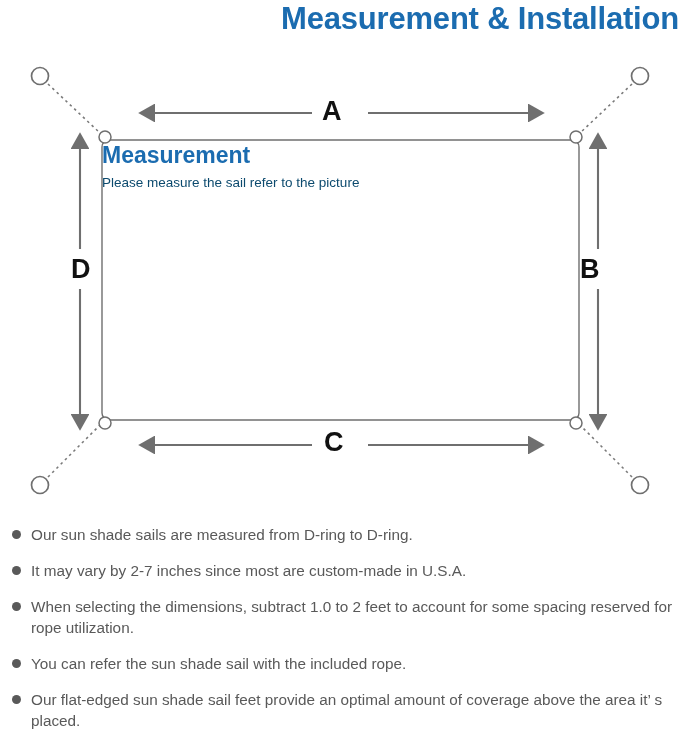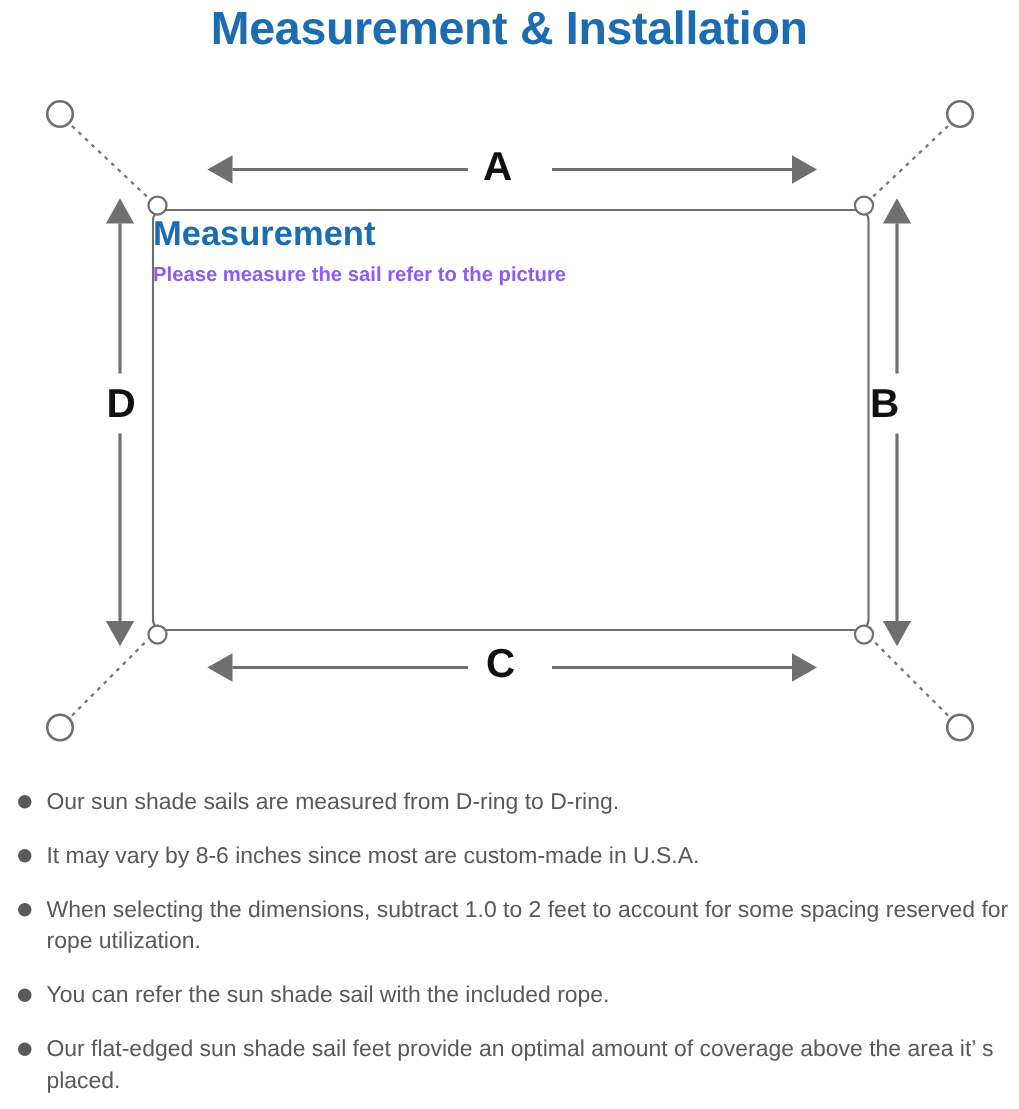--- a/index.html
+++ b/index.html
@@ -15,21 +15,21 @@
     position: relative;
     overflow: hidden;
   }
 
   
   .title {
     position: absolute;
     top: 0px;
     left: 0;
     width: 679px;
-    text-align: center;
+    text-align: right;
     font-size: 31px;
     font-weight: bold;
     color: #1b6cb0;
     letter-spacing: -0.2px;
     line-height: 38px;
     white-space: nowrap;
   }
 
   
   .diagram {
@@ -53,22 +53,22 @@
     pointer-events: none;
   }
   .center-title {
     font-size: 23px;
     font-weight: bold;
     color: #1b6cb0;
     line-height: 30px;
   }
   .center-sub {
     font-size: 13.5px;
-    font-weight: bold;
-    color: #8b5cf6;
+    font-weight: normal;
+    color: #0c4a6e;
     line-height: 22px;
     margin-top: 2px;
   }
 
   .dim-label {
     position: absolute;
     font-size: 27px;
     font-weight: bold;
     color: #111111;
     line-height: 27px;
@@ -179,21 +179,21 @@
 
 <div class="notes">
 
   <div class="note-item">
     <span class="bullet"></span>
     <span class="note-text">Our sun shade sails are measured from D-ring to D-ring.</span>
   </div>
 
   <div class="note-item">
     <span class="bullet"></span>
-    <span class="note-text">It may vary by 8-6 inches since most are custom-made in U.S.A.</span>
+    <span class="note-text">It may vary by 2-7 inches since most are custom-made in U.S.A.</span>
   </div>
 
   <div class="note-item">
     <span class="bullet"></span>
     <span class="note-text">When selecting the dimensions, subtract 1.0 to 2 feet to account for some spacing reserved for rope utilization.</span>
   </div>
 
   <div class="note-item">
     <span class="bullet"></span>
     <span class="note-text">You can refer the sun shade sail with the included rope.</span>

